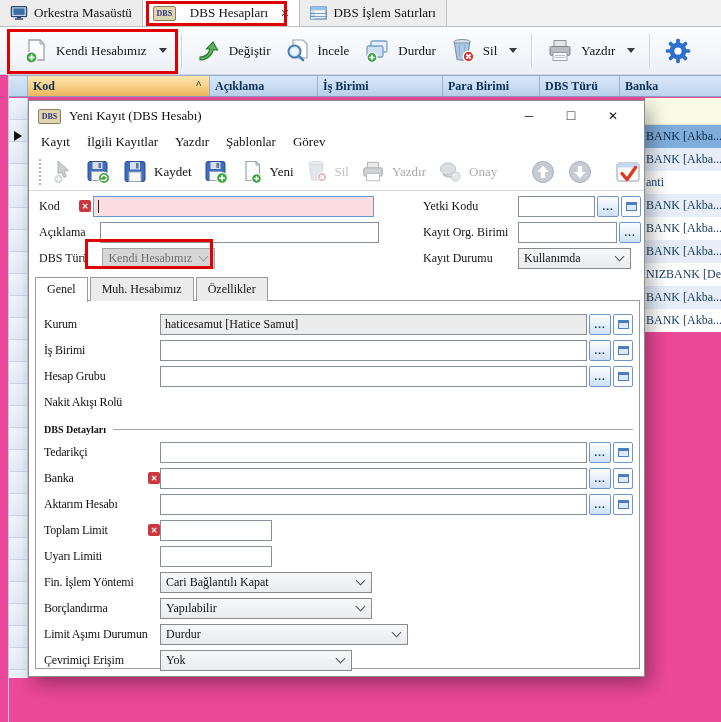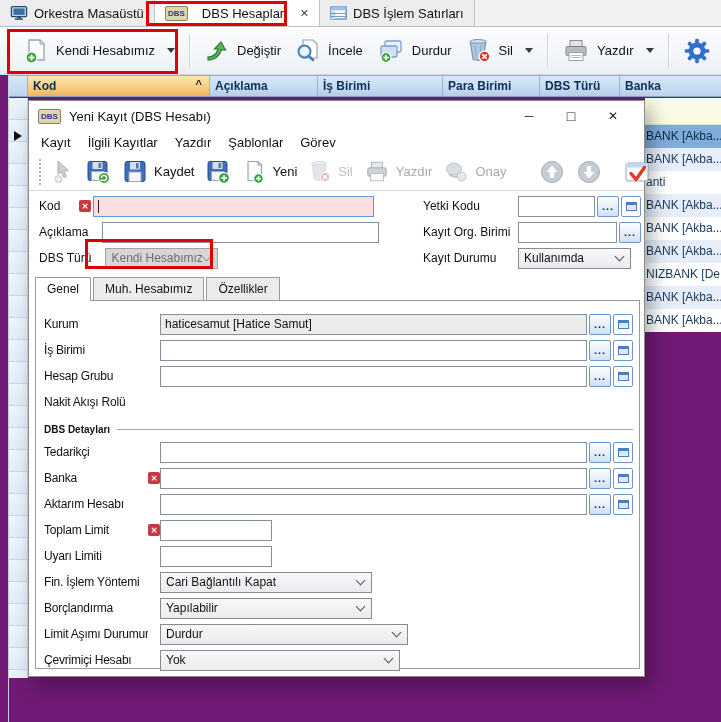--- a/index.html
+++ b/index.html
@@ -1,18 +1,18 @@
 <!DOCTYPE html>
 <html><head>
 <meta charset="utf-8">
 <style>
   html,body{margin:0;padding:0;background:#fff}
   *{box-sizing:border-box}
-  #app{position:relative;width:721px;height:722px;background:#701a75;overflow:hidden;
-       font-family:Liberation Sans, sans-serif;color:#111}
+  #app{position:relative;width:721px;height:722px;background:#ec4899;overflow:hidden;
+       font-family:Liberation Serif, serif;color:#111}
 
   
   .redbox{position:absolute;border:3px solid #e10000;z-index:90;pointer-events:none}
 
   
   .tabbar{position:absolute;top:0;left:0;right:0;height:27px;background:#f2f2f2;
           border-bottom:1px solid #bfbfbf;display:flex;z-index:6}
   .tab{display:flex;align-items:center;gap:6px;padding:0 10px;font-size:13px;
        background:#ededed;border-right:1px solid #c2c2c2;white-space:nowrap}
   .tab.active{background:#fff}
@@ -567,23 +567,23 @@
       <div class="pr" style="top:322px">
         <span class="plbl">Limit Aşımı Durumunda</span>
         <span class="reqspace"></span>
         <div class="combo" style="width:248px">
           <span>Durdur</span>
           <span class="cvn"></span>
         </div>
       </div>
 
       <div class="pr" style="top:348px">
-        <span class="plbl">Çevrimiçi Hesabı</span>
-        <span class="reqspace"></span>
-        <div class="combo" style="width:240px">
+        <span class="plbl">Çevrimiçi Erişim</span>
+        <span class="reqspace"></span>
+        <div class="combo" style="width:192px">
           <span>Yok</span>
           <span class="cvn"></span>
         </div>
       </div>
 
     </div>
   </div>
 
   <div class="redbox" style="left:146px;top:1px;width:141px;height:25px"></div>
   <div class="redbox" style="left:7px;top:29px;width:171px;height:45px"></div>

